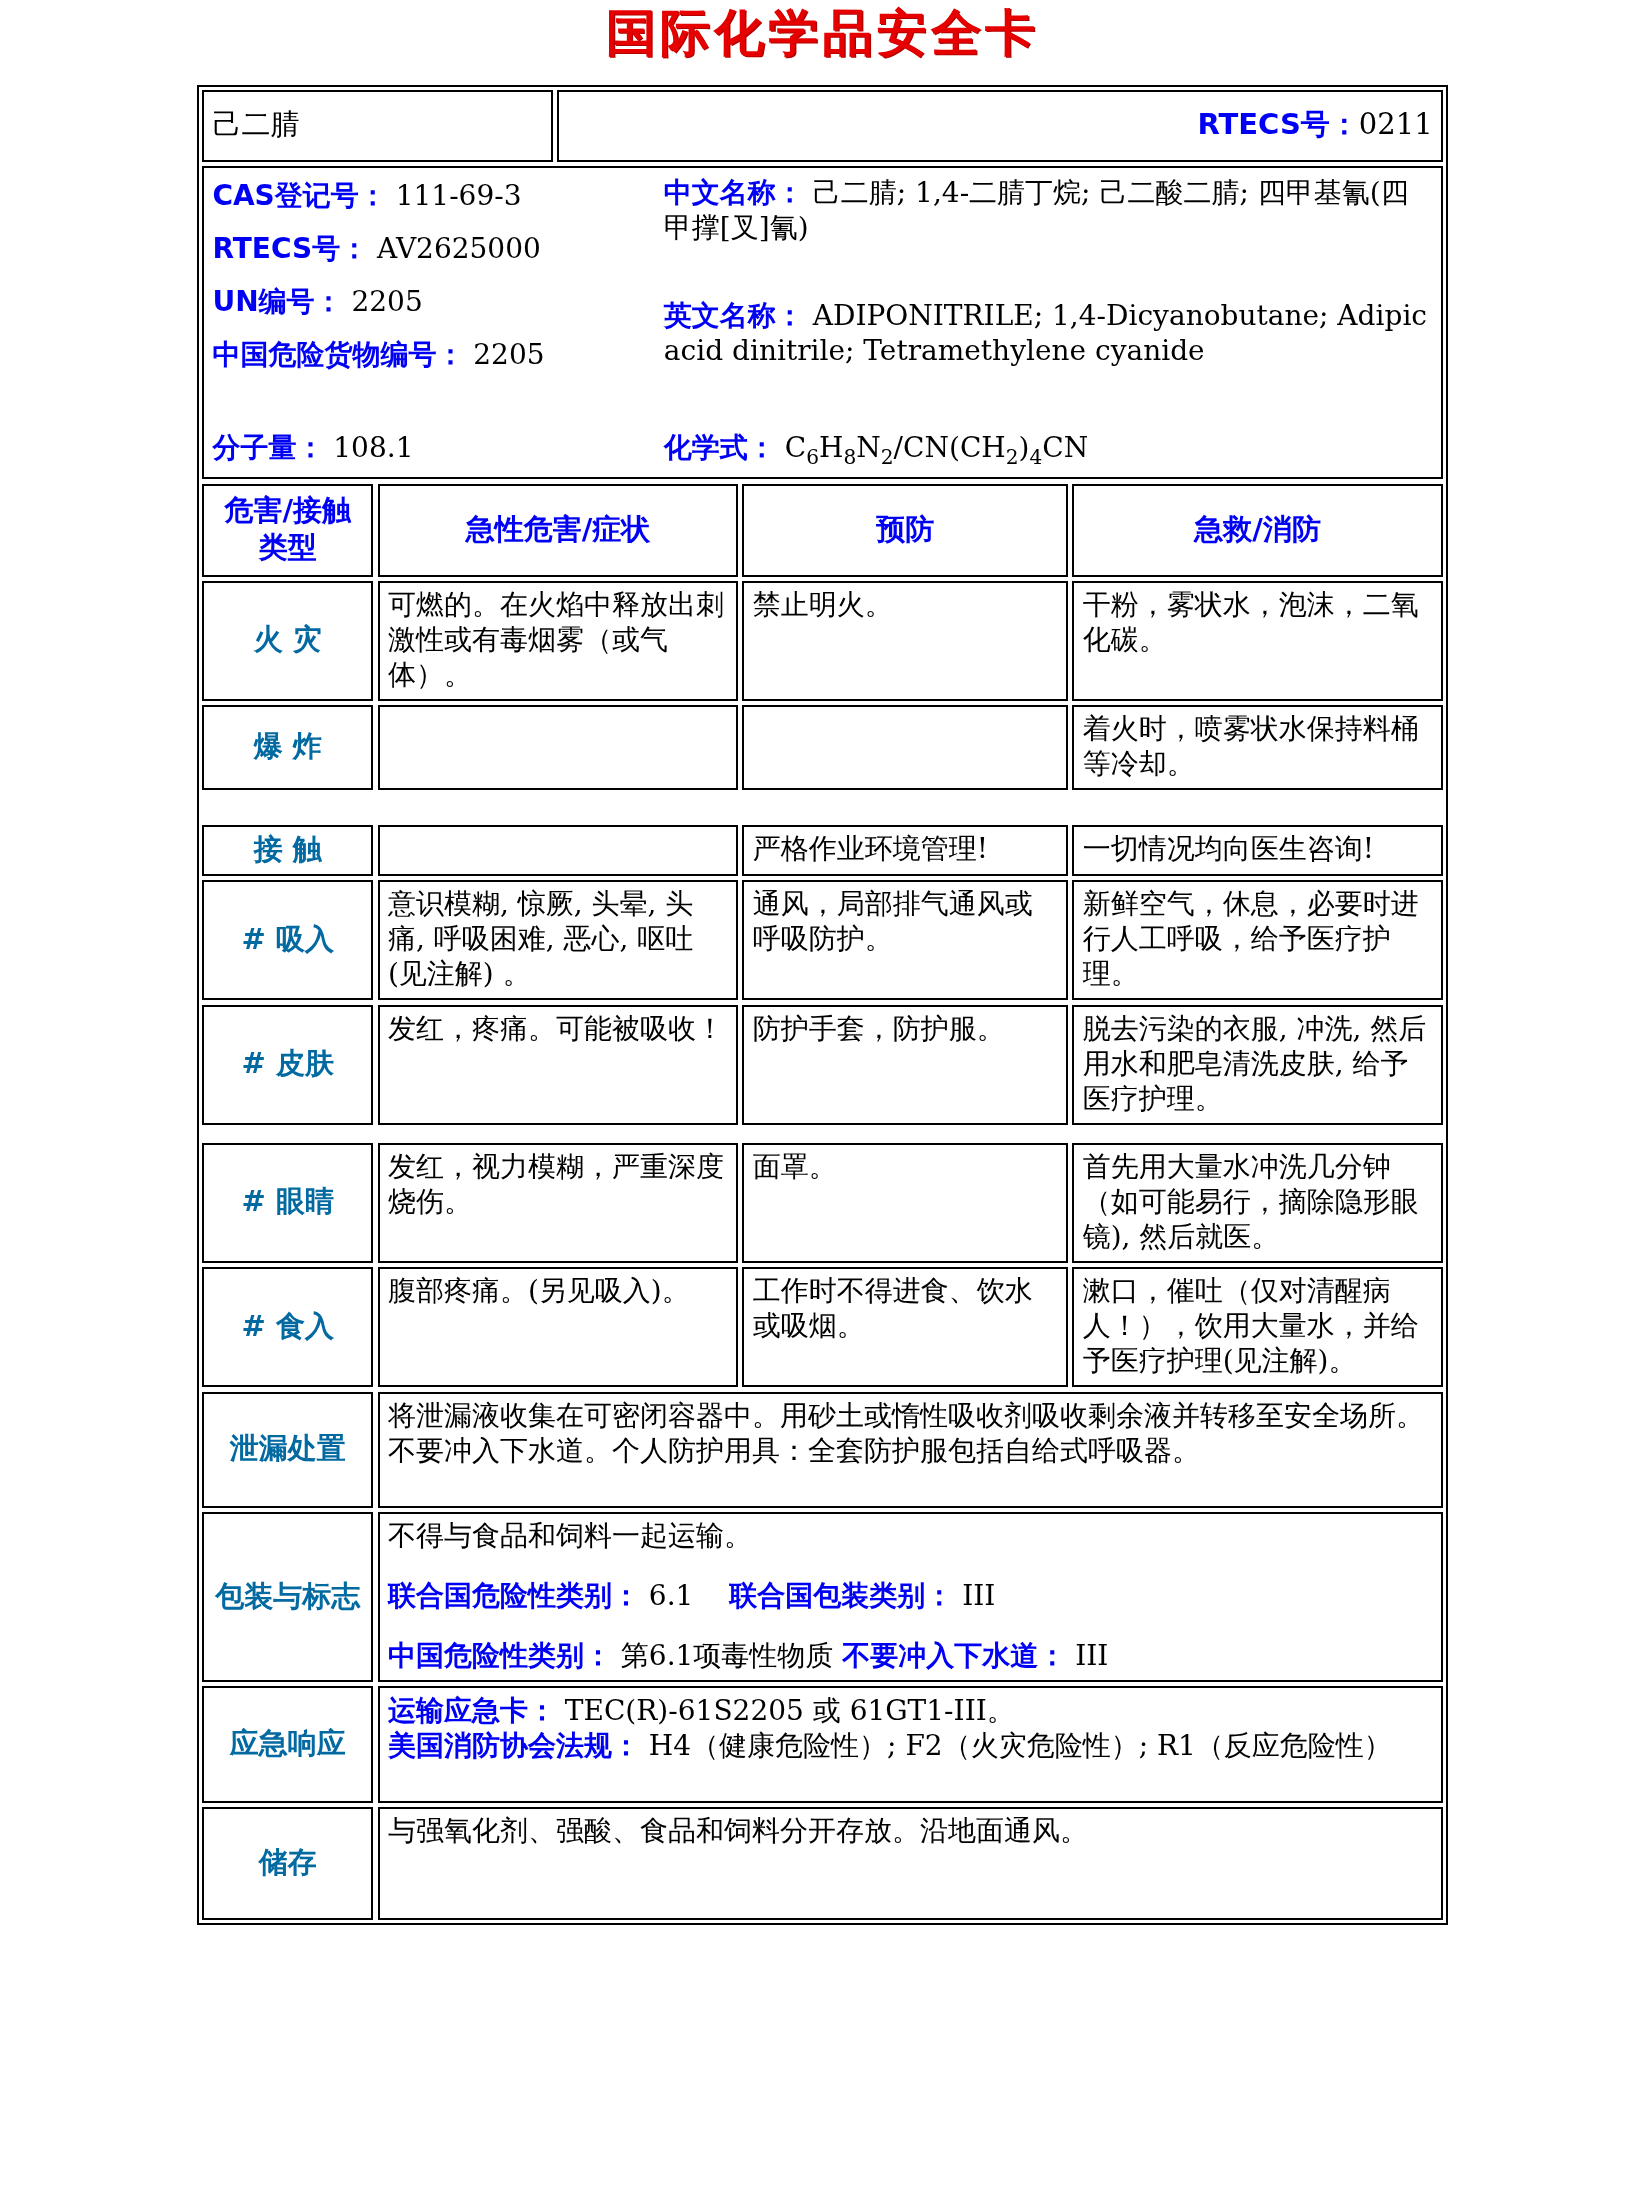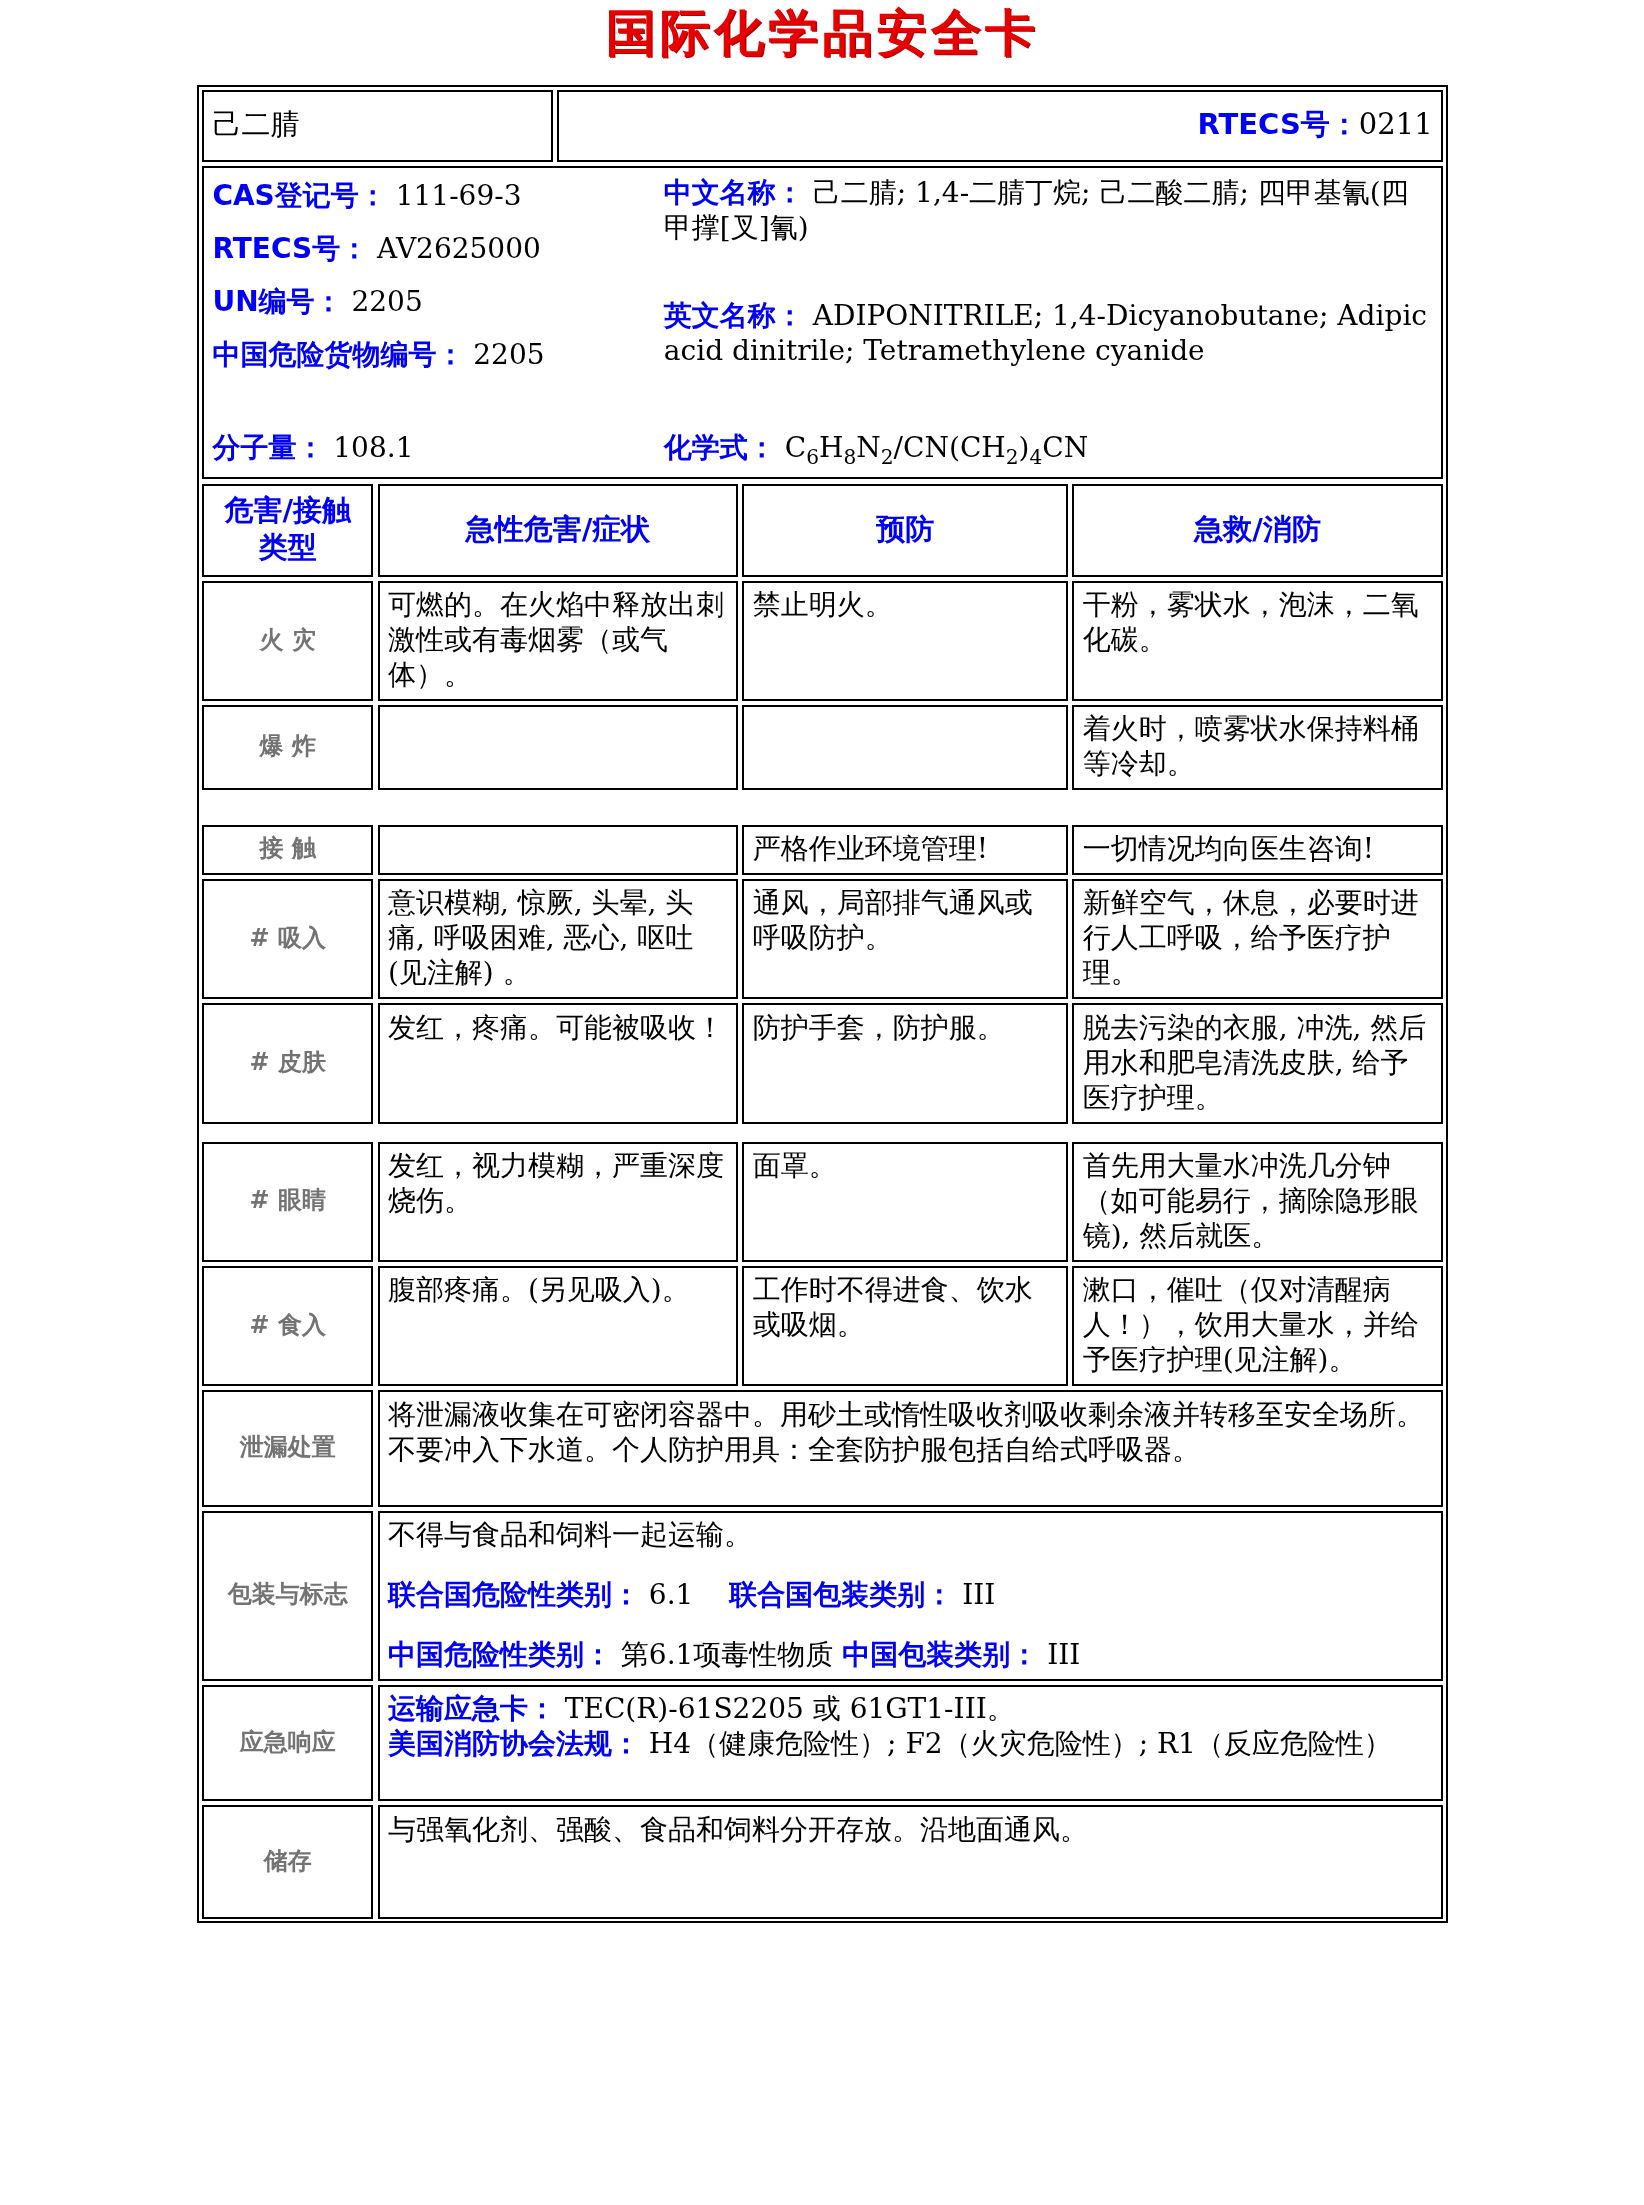--- a/index.html
+++ b/index.html
@@ -40,23 +40,23 @@
   .idgrid{display:grid;grid-template-columns:37% 63%;}
   .id-line{margin:5.5px 0 18px;}
   .id-para{margin:2.8px 0 0;}
   .id-para.en{margin-top:53px;}
   .id-bottom{margin-top:40px;}
   sub{font-size:0.72em;}
   .row{display:contents;}
   .label-cell{
     display:flex;align-items:center;justify-content:center;
     text-align:center;
-    color:#737373;font-weight:bold;
+    color:#0369a1;font-weight:bold;
     font-family:"DejaVu Sans","Liberation Sans",sans-serif;
-    font-size:24px;
+    font-size:29px;
   }
   .head-cell{
     display:flex;align-items:center;justify-content:center;
     text-align:center;
     color:#0000f5;font-weight:bold;
     font-family:"DejaVu Sans","Liberation Sans",sans-serif;
     font-size:29px;
   }
   
   .r-head .cell{min-height:78px;}
@@ -211,21 +211,21 @@
           <div class="pack-line">不得与食品和饲料一起运输。</div>
           <div class="pack-line">
             <span class="blue">联合国危险性类别：</span>
             <span class="gap-right">6.1</span>
             <span class="blue">联合国包装类别：</span>
             <span>III</span>
           </div>
           <div class="pack-line">
             <span class="blue">中国危险性类别：</span>
             <span>第6.1项毒性物质</span>
-            <span class="blue">中国包装类别：</span>
+            <span class="blue">不要冲入下水道：</span>
             <span>III</span>
           </div>
         </div>
       </div>
 
       <div class="row r-emrg">
         <div class="cell label-cell">应急响应</div>
         <div class="cell span3">
           <div class="emrg-line">
             <span class="blue">运输应急卡：</span>

